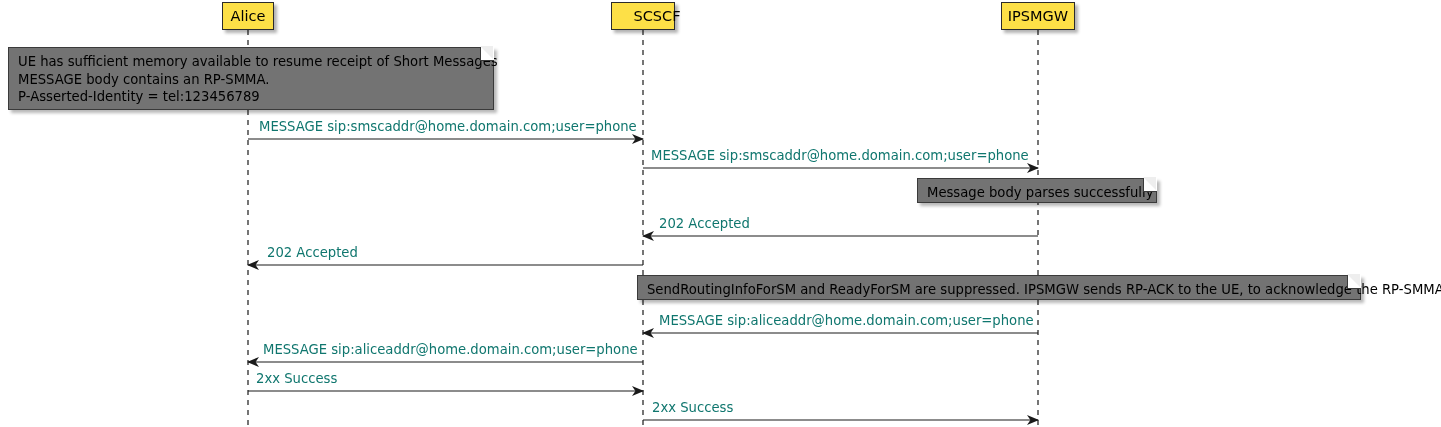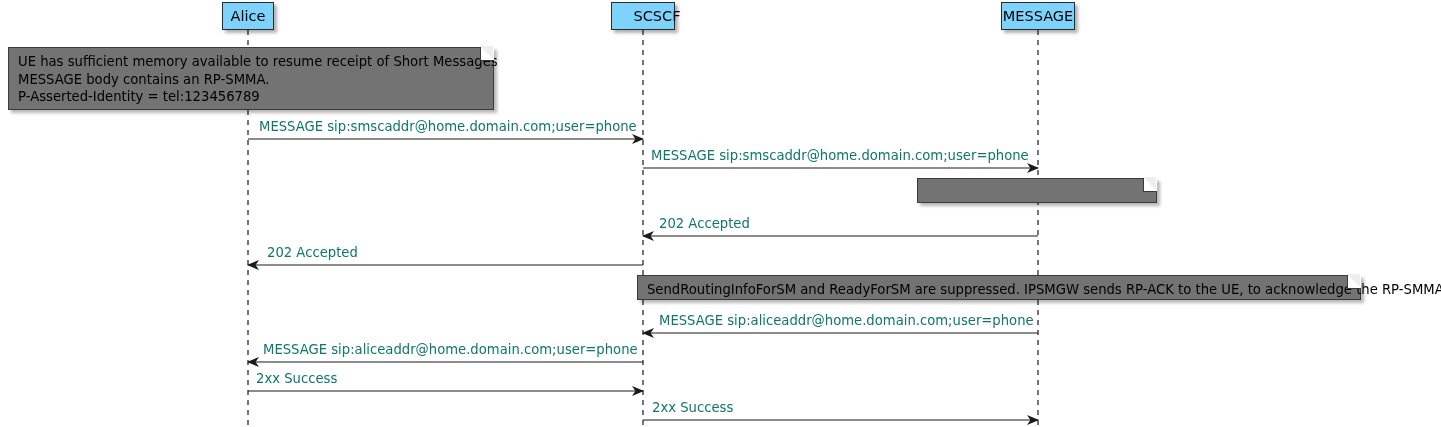--- a/index.html
+++ b/index.html
@@ -21,21 +21,21 @@
   #svg-layer {
     position: absolute;
     left: 0;
     top: 0;
     width: 1441px;
     height: 427px;
   }
   .participant-box {
     position: absolute;
     box-sizing: border-box;
-    background: #7dd3fc;
+    background: #fde047;
     border: 1.6px solid #2b2b2b;
     color: #000;
     font-size: 14.5px;
     line-height: 1;
     display: flex;
     align-items: center;
     justify-content: center;
     box-shadow: 3px 3px 3px rgba(0,0,0,0.30);
     z-index: 6;
   }
@@ -113,28 +113,28 @@
   </svg>
 
   <div id="participants-group">
       <div class="participant-box" style="left: 222px; top: 2px; width: 52px; height: 28px;">
         <span>Alice</span>
       </div>
       <div class="participant-box" style="left: 611px; top: 2px; width: 64px; height: 28px; padding-left: 28px;">
         <span>SCSCF</span>
       </div>
       <div class="participant-box" style="left: 1001px; top: 2px; width: 74px; height: 28px;">
-        <span>MESSAGE</span>
+        <span>IPSMGW</span>
       </div>
     </div>
   <div id="notes-group">
       <div class="note" style="left: 8px; top: 47px; width: 486px; height: 63px;"><span>UE has sufficient memory available to resume receipt of Short Messages
 MESSAGE body contains an RP-SMMA.
 P-Asserted-Identity = tel:123456789</span><span class="fold"></span></div>
-      <div class="note" style="left: 917px; top: 178px; width: 240px; height: 25px;"><span class="fold"></span></div>
+      <div class="note" style="left: 917px; top: 178px; width: 240px; height: 25px;"><span>Message body parses successfully</span><span class="fold"></span></div>
       <div class="note" style="left: 637px; top: 275px; width: 724px; height: 25px;"><span>SendRoutingInfoForSM and ReadyForSM are suppressed. IPSMGW sends RP-ACK to the UE, to acknowledge the RP-SMMA</span><span class="fold"></span></div>
     </div>
   <div id="labels-group">
       <div class="msg-label" style="left: 259px; top: 120px;">MESSAGE sip:smscaddr@home.domain.com;user=phone</div>
       <div class="msg-label" style="left: 651px; top: 149px;">MESSAGE sip:smscaddr@home.domain.com;user=phone</div>
       <div class="msg-label" style="left: 659px; top: 217px;">202 Accepted</div>
       <div class="msg-label" style="left: 267px; top: 246px;">202 Accepted</div>
       <div class="msg-label" style="left: 659px; top: 314px;">MESSAGE sip:aliceaddr@home.domain.com;user=phone</div>
       <div class="msg-label" style="left: 263px; top: 343px;">MESSAGE sip:aliceaddr@home.domain.com;user=phone</div>
       <div class="msg-label" style="left: 256px; top: 372px;">2xx Success</div>

